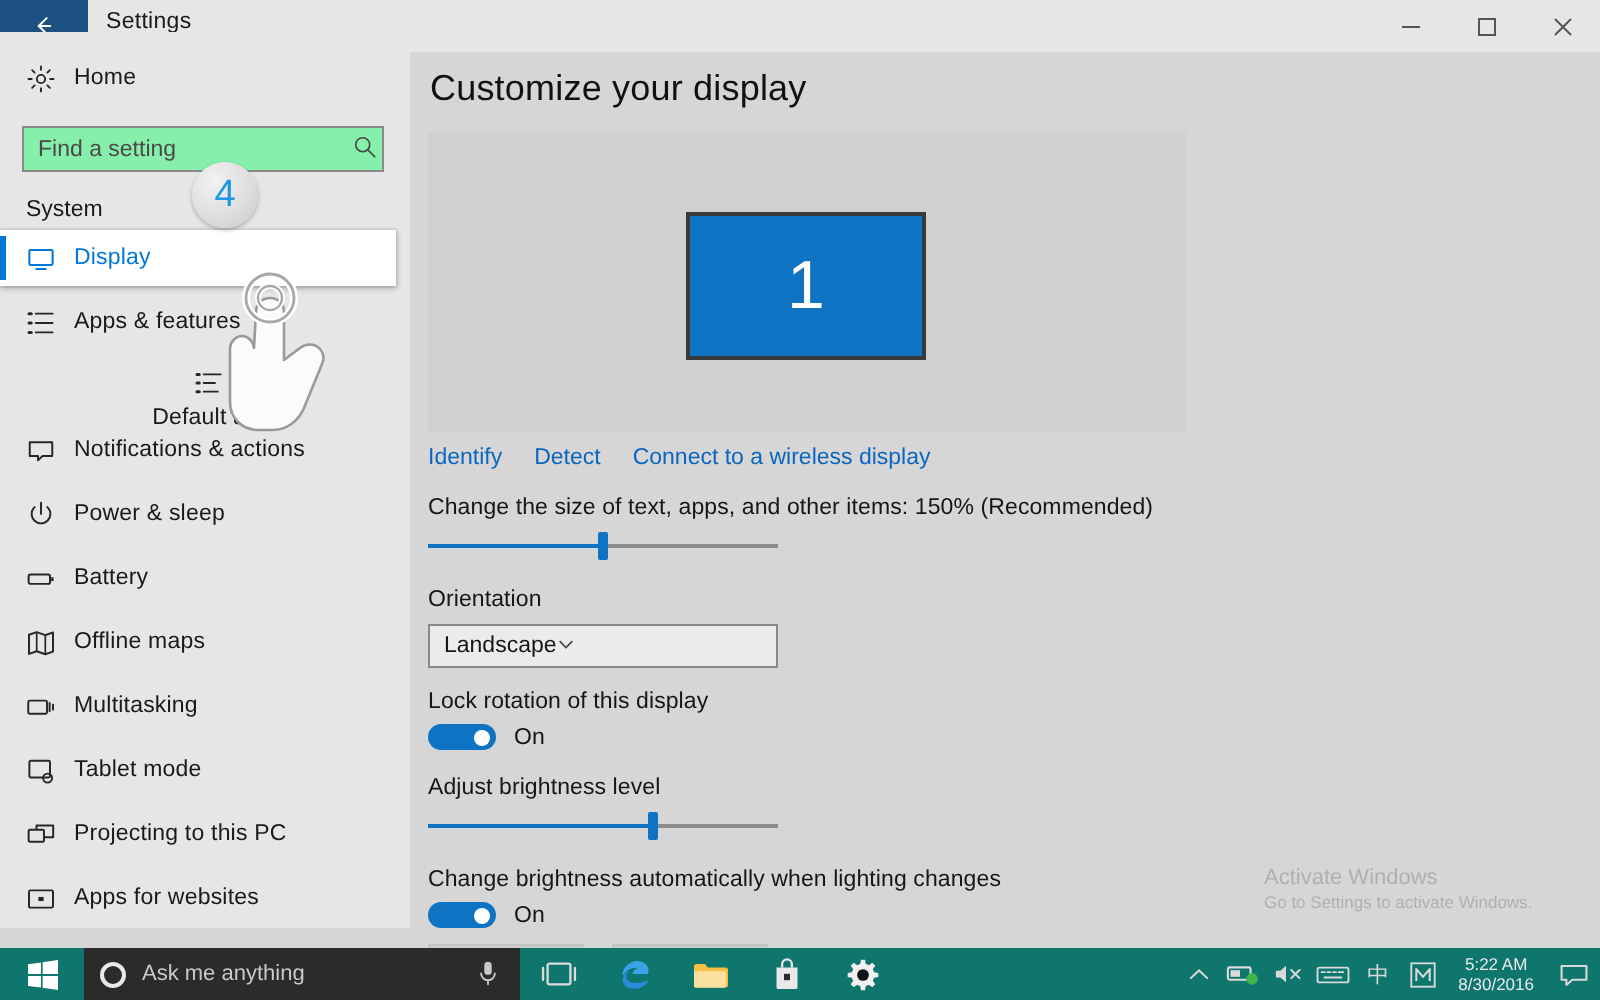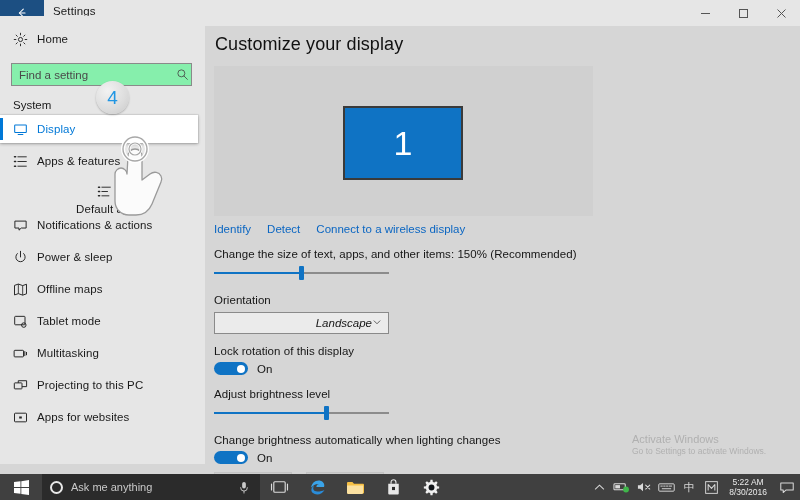--- a/index.html
+++ b/index.html
@@ -119,22 +119,21 @@
   .trackfill { position: absolute; left: 0; top: 0; height: 2px; background: #0f73c4; }
   .thumb {
     position: absolute; top: -6px; width: 5px; height: 14px; background: #0f73c4;
     border-radius: 1px;
   }
 
   .dropdown {
     position: absolute; width: 175px; height: 22px; background: #ebebeb;
     border: 1px solid #8a8a8a; display: flex; align-items: center;
     padding: 0 6px 0 7px; font-size: 11.5px; color: #161616; cursor: pointer;
-    justify-content: flex-end;
-    font-style: italic;
+    justify-content: flex-start;
   }
 
   .toggle { position: absolute; display: flex; align-items: center; cursor: pointer; }
   .tg {
     width: 34px; height: 13px; border-radius: 7px; background: #0f73c4; position: relative;
   }
   .tg::after {
     content: ""; position: absolute; right: 3px; top: 2.5px;
     width: 8px; height: 8px; border-radius: 50%; background: #fff;
   }
@@ -160,21 +159,21 @@
     background: radial-gradient(circle at 35% 30%, #f2f2f2 0%, #dcdcdc 60%, #c9c9c9 100%);
     box-shadow: 0 1px 2px rgba(0,0,0,.25);
     display: flex; align-items: center; justify-content: center;
   }
   .badge span { color: #2196e3; font-size: 19px; font-weight: 400; line-height: 1; }
   .hand { position: absolute; left: 108px; top: 130px; pointer-events: none; }
 
   
   .taskbar {
     position: absolute; left: 0; top: 474px; width: 800px; height: 26px;
-    background: #404040; display: flex; align-items: flex-end;
+    background: #0f766e; display: flex; align-items: flex-end;
   }
   .tb-start {
     width: 42px; height: 26px; display: flex; align-items: center; justify-content: center;
     cursor: pointer;
   }
   .tb-search {
     width: 218px; height: 26px; background: #2b2b2b; display: flex; align-items: center;
     padding-left: 8px; cursor: text; position: relative;
   }
   .tb-search .cortana {
@@ -302,50 +301,59 @@
       <div class="navrow" style="margin-top:4px;">
         <span class="ico">
           <svg width="15" height="15" viewBox="0 0 16 16">
               <path d="M4.6 3.8a5 5 0 1 0 6.8 0" fill="none" stroke="currentColor" stroke-width="1.05" stroke-linecap="round"></path>
               <path d="M8 1.4v6" stroke="currentColor" stroke-width="1.05" stroke-linecap="round"></path>
             </svg>
         </span>
         <span class="lbl">Power &amp; sleep</span>
       </div>
 
+      <div class="navrow" style="margin-top:4px;">
+        <span class="ico">
+          <svg width="15" height="15" viewBox="0 0 16 16">
+              <rect x="1.4" y="5.6" width="11.4" height="5" rx="1" fill="none" stroke="currentColor" stroke-width="1.05"></rect>
+              <rect x="13.4" y="7.1" width="1.3" height="2" fill="currentColor"></rect>
+            </svg>
+        </span>
+        <span class="lbl">Battery</span>
+      </div>
 
 
       <div class="navrow" style="margin-top:4px;">
         <span class="ico">
           <svg width="15" height="15" viewBox="0 0 16 16">
               <path d="M1.6 3.6 5.7 2.2l4.6 1.6 4.1-1.4v10.2l-4.1 1.4-4.6-1.6-4.1 1.4z" fill="none" stroke="currentColor" stroke-width="1.05" stroke-linejoin="round"></path>
               <path d="M5.7 2.2v10.2M10.3 3.8V14" stroke="currentColor" stroke-width=".9"></path>
             </svg>
         </span>
         <span class="lbl">Offline maps</span>
       </div>
 
       <div class="navrow" style="margin-top:4px;">
         <span class="ico">
           <svg width="15" height="15" viewBox="0 0 16 16">
+              <rect x="1.2" y="4.6" width="10" height="7" rx="0.8" fill="none" stroke="currentColor" stroke-width="1.05"></rect>
+              <path d="M12.6 5.9v4.4M14.4 6.8v2.6" stroke="currentColor" stroke-width="1.05" stroke-linecap="round"></path>
+            </svg>
+        </span>
+        <span class="lbl">Multitasking</span>
+      </div>
+
+      <div class="navrow" style="margin-top:4px;">
+        <span class="ico">
+          <svg width="15" height="15" viewBox="0 0 16 16">
               <rect x="1.8" y="2.5" width="11" height="9" rx="0.8" fill="none" stroke="currentColor" stroke-width="1.05"></rect>
               <circle cx="11.5" cy="11.8" r="2.4" fill="none" stroke="currentColor" stroke-width="1.05"></circle>
             </svg>
         </span>
         <span class="lbl">Tablet mode</span>
-      </div>
-
-      <div class="navrow" style="margin-top:4px;">
-        <span class="ico">
-          <svg width="15" height="15" viewBox="0 0 16 16">
-              <rect x="1.2" y="4.6" width="10" height="7" rx="0.8" fill="none" stroke="currentColor" stroke-width="1.05"></rect>
-              <path d="M12.6 5.9v4.4M14.4 6.8v2.6" stroke="currentColor" stroke-width="1.05" stroke-linecap="round"></path>
-            </svg>
-        </span>
-        <span class="lbl">Multitasking</span>
       </div>
 
       <div class="navrow" style="margin-top:4px;">
         <span class="ico">
           <svg width="15" height="15" viewBox="0 0 16 16">
               <rect x="1.4" y="5.2" width="8.2" height="6.4" rx="0.7" fill="none" stroke="currentColor" stroke-width="1.05"></rect>
               <path d="M5.6 5.2V2.9h8.9v6.3h-4.9" fill="none" stroke="currentColor" stroke-width="1.05" stroke-linejoin="round"></path>
             </svg>
         </span>
         <span class="lbl">Projecting to this PC</span>

